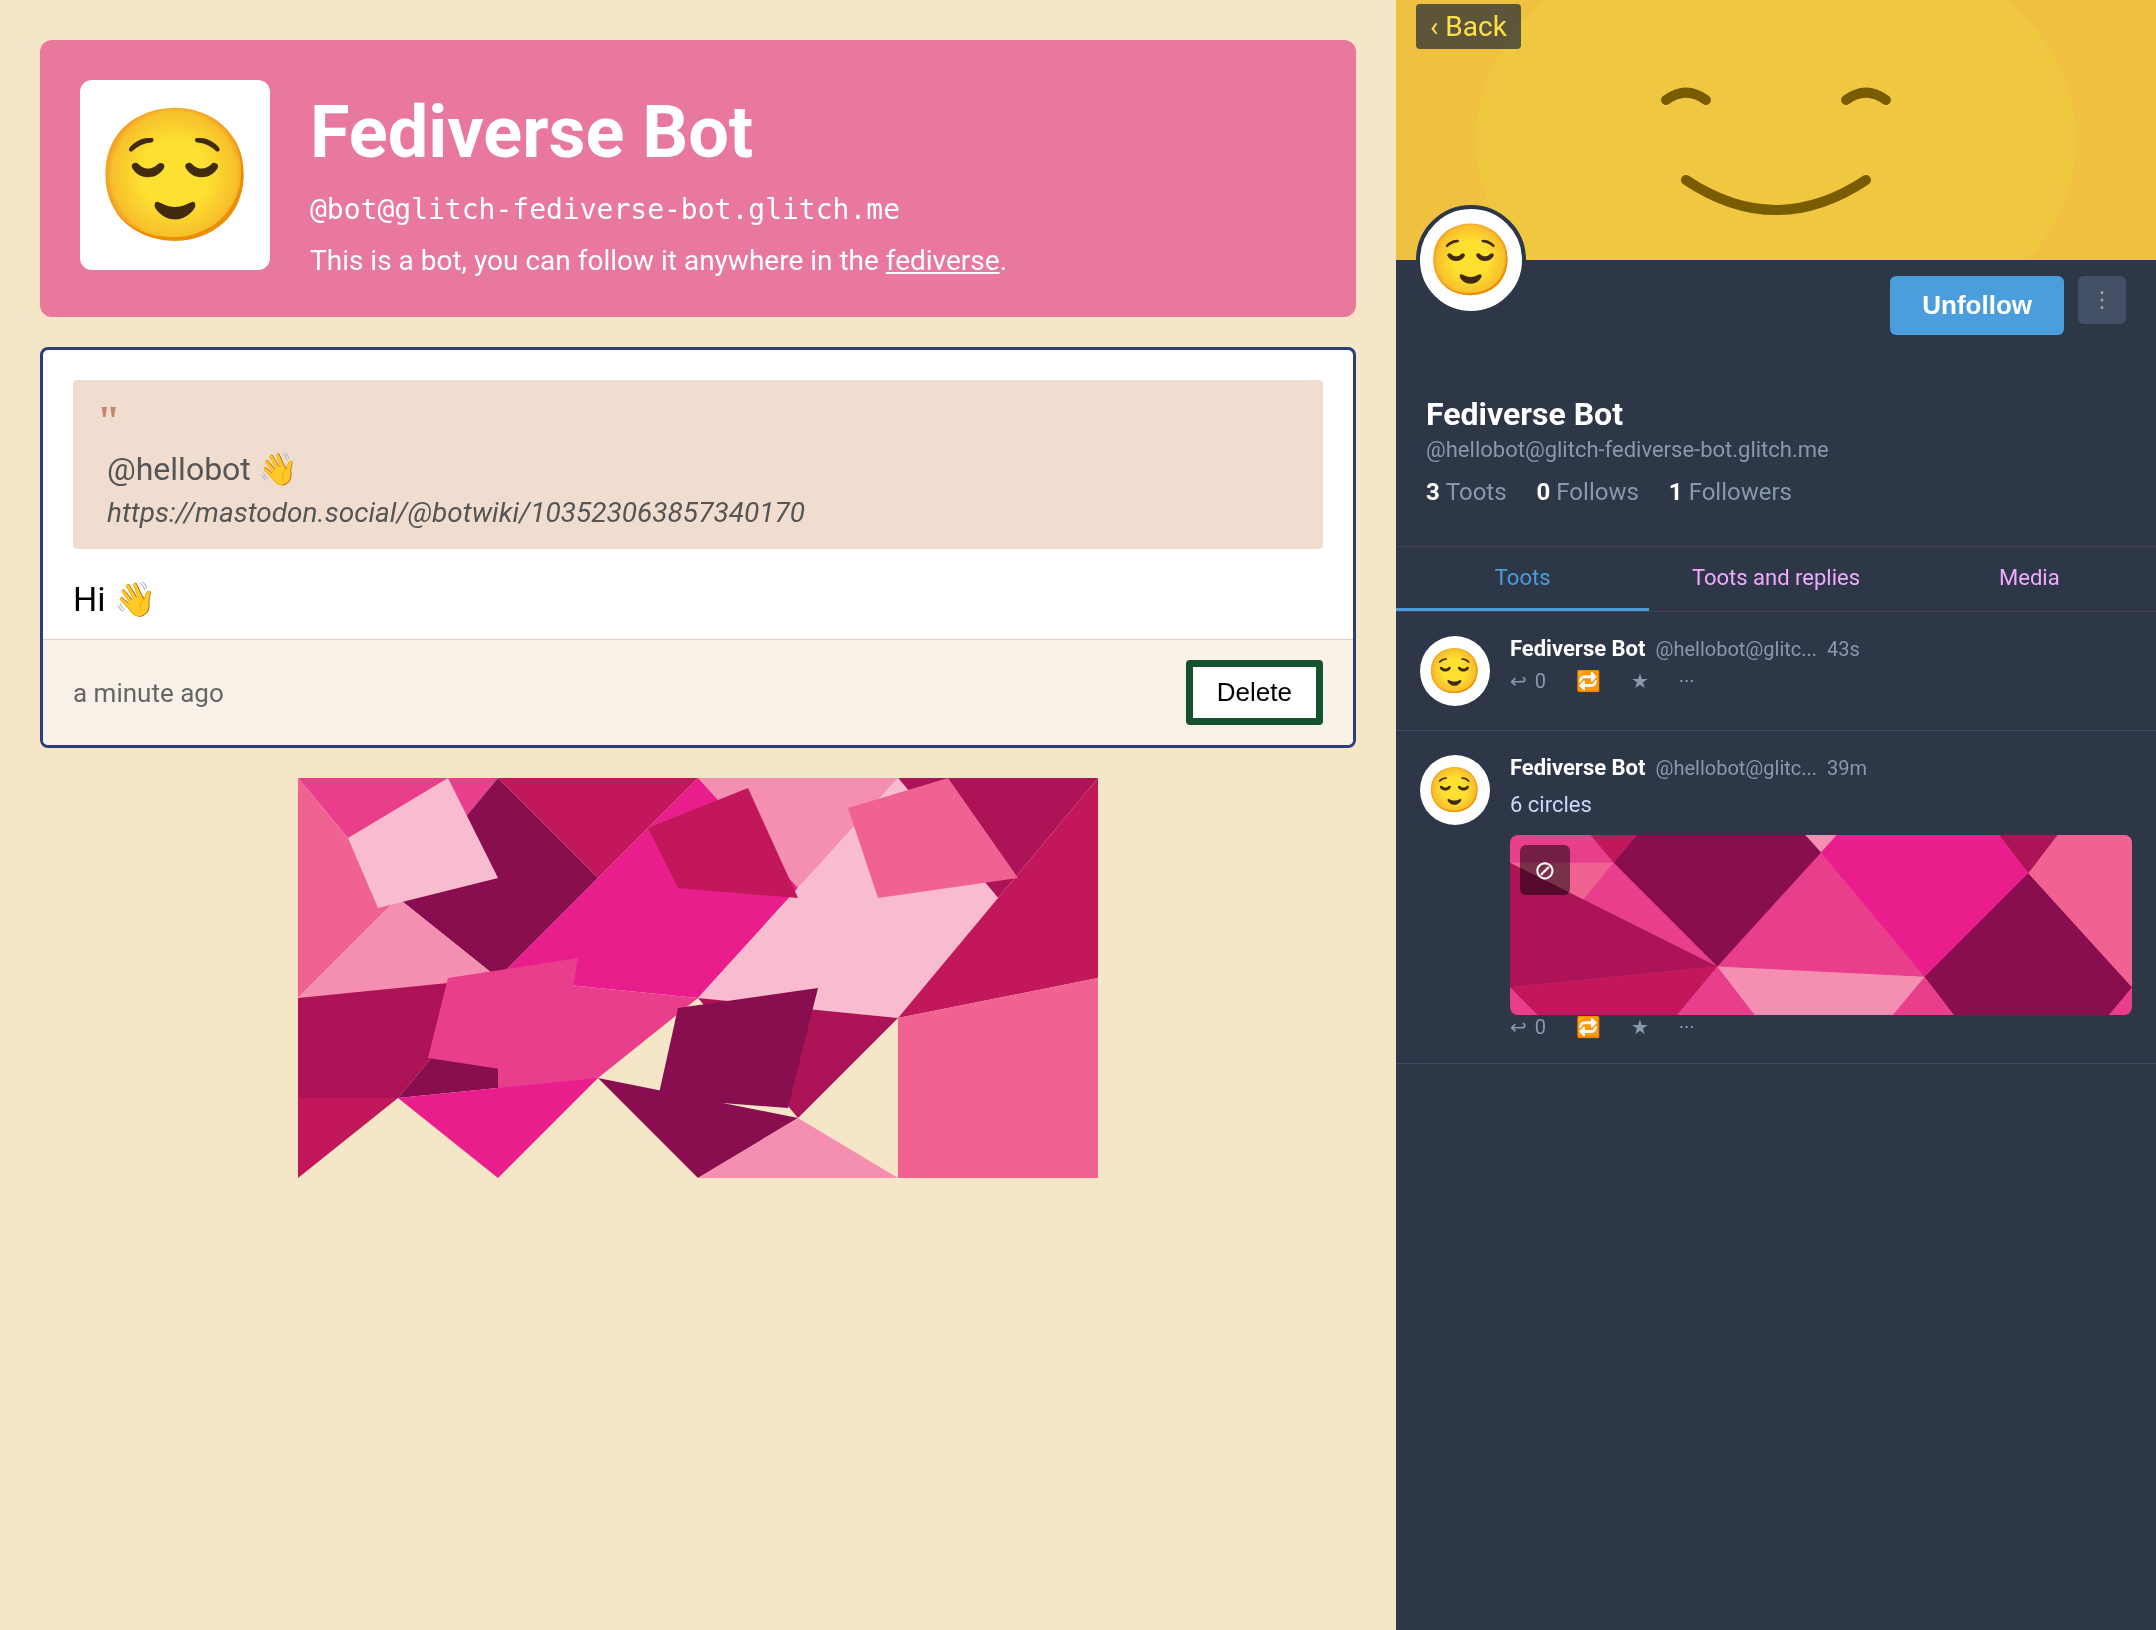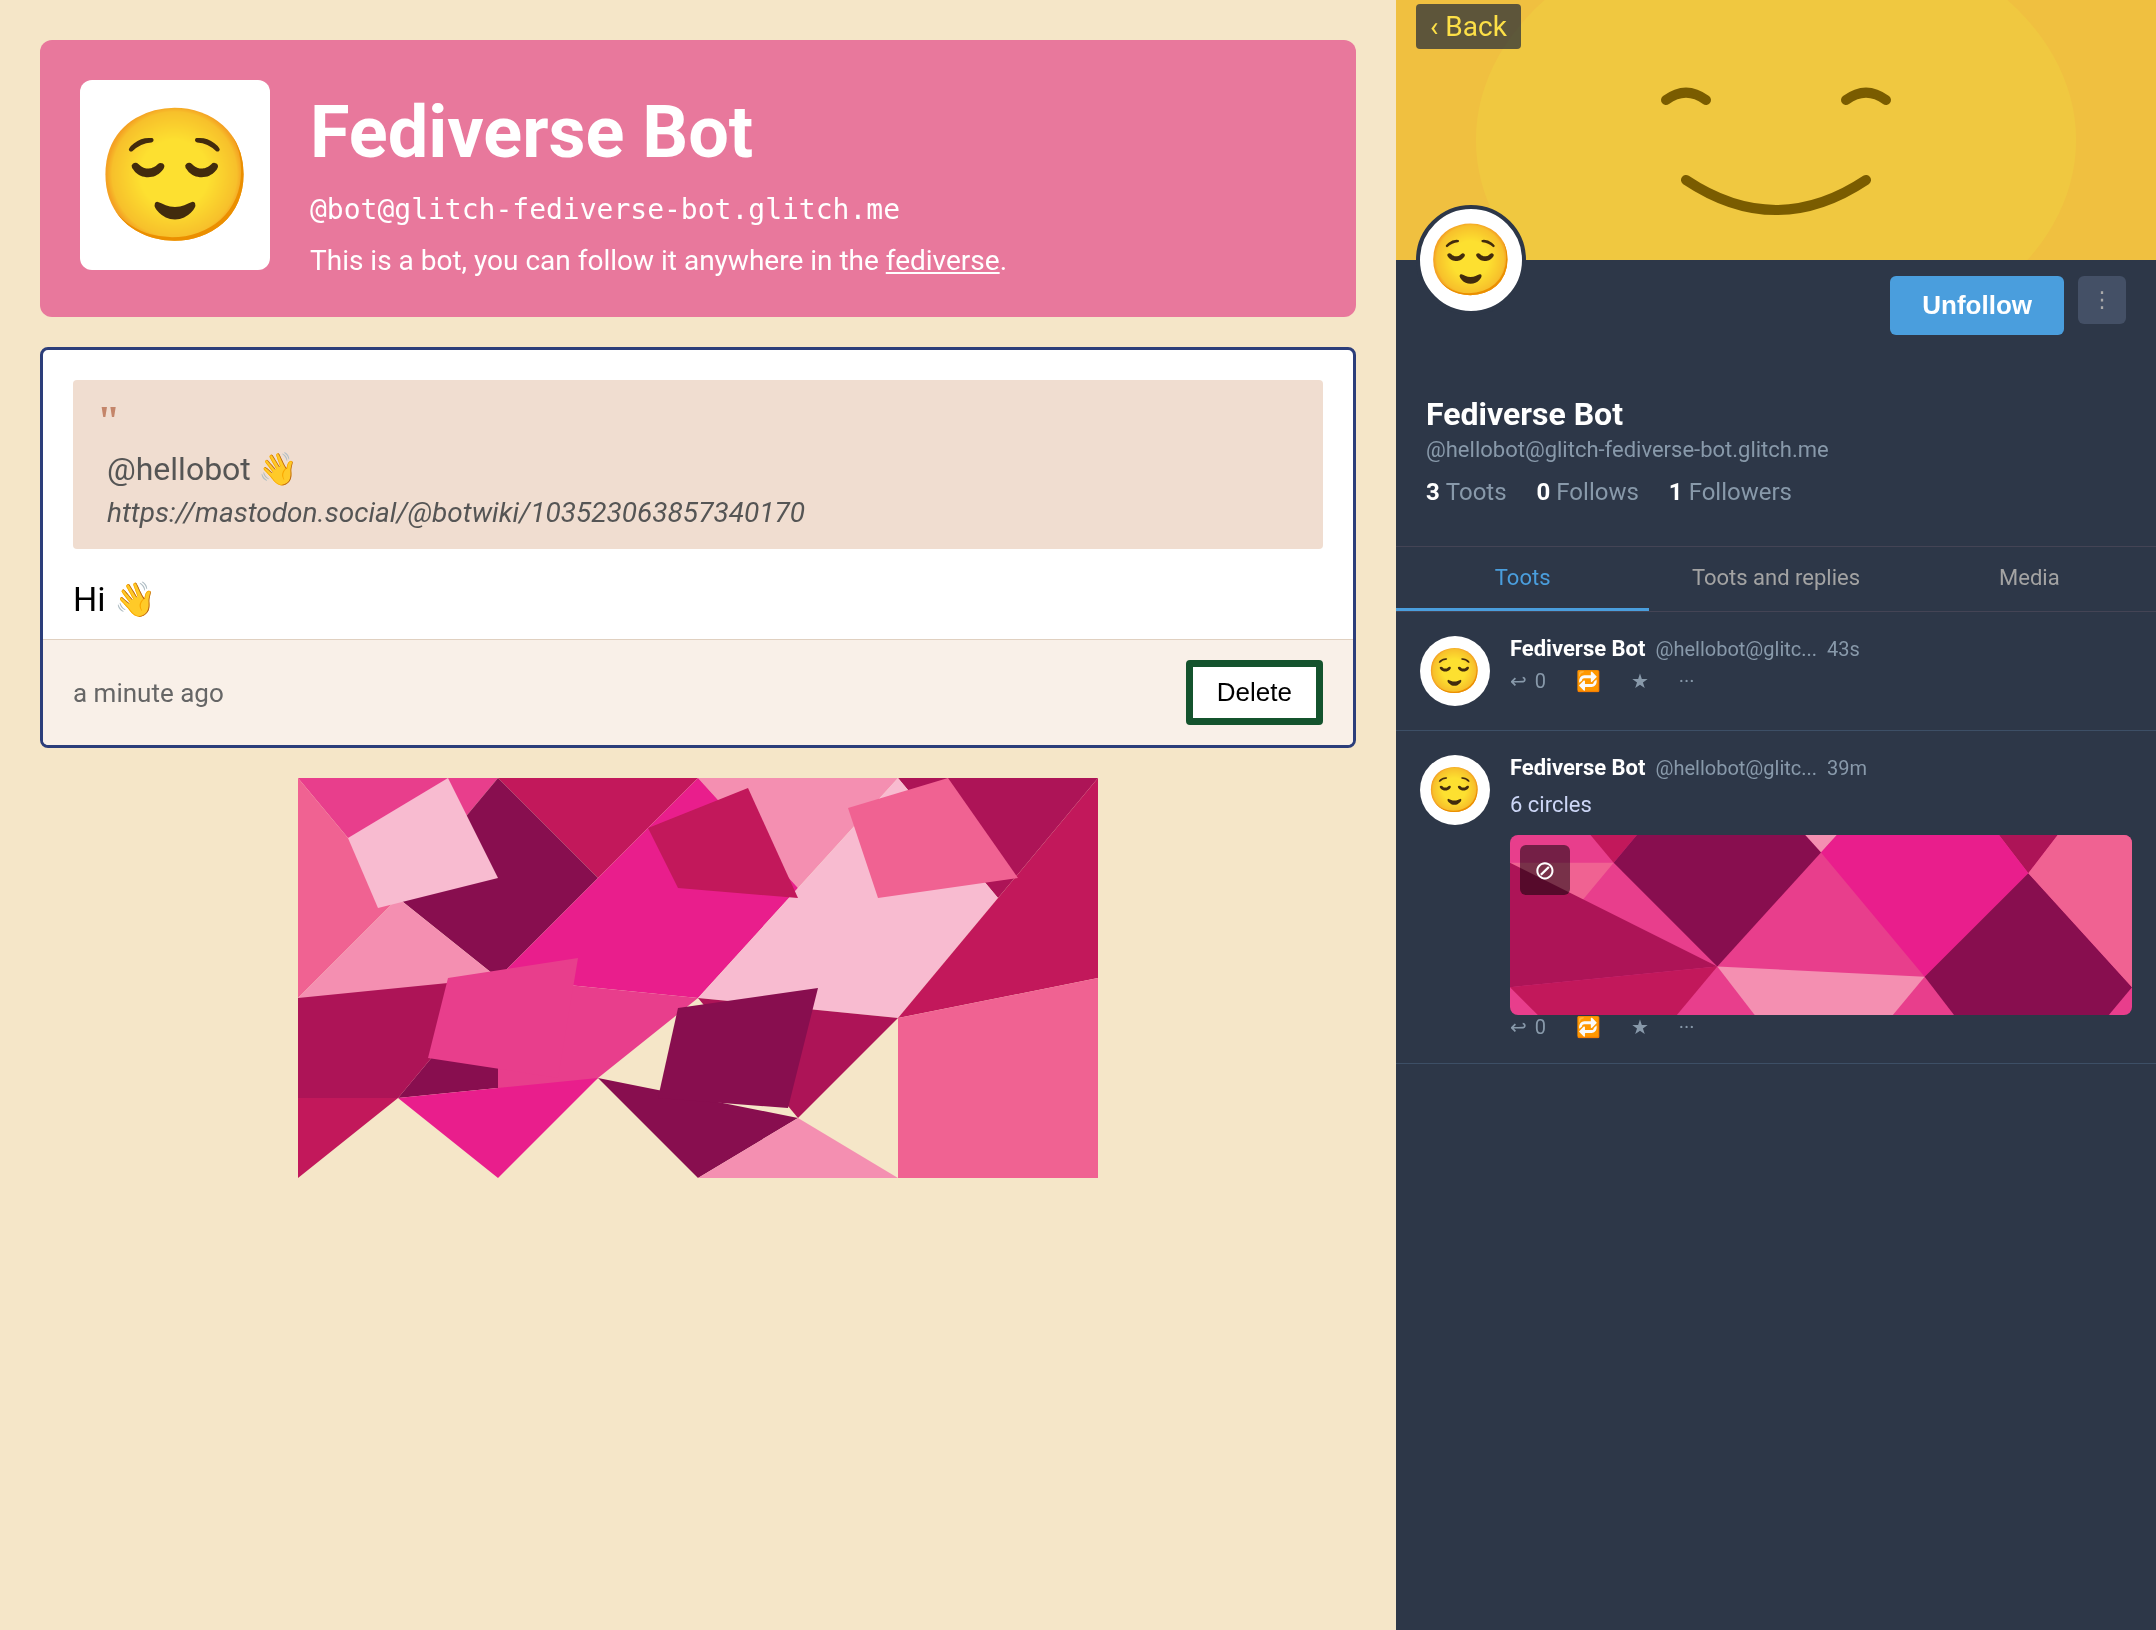--- a/index.html
+++ b/index.html
@@ -259,21 +259,21 @@
       display: flex;
       border-top: 1px solid #445;
       border-bottom: 1px solid #445;
       background: #2d3748;
     }
     .tab-item {
       flex: 1;
       text-align: center;
       padding: 18px 10px;
       font-size: 22px;
-      color: #a3a3a3;
+      color: #f0abfc;
       cursor: pointer;
       position: relative;
     }
     .tab-item.active {
       color: #4a9edd;
       border-bottom: 3px solid #4a9edd;
     }
 
     
     .toots-feed {

